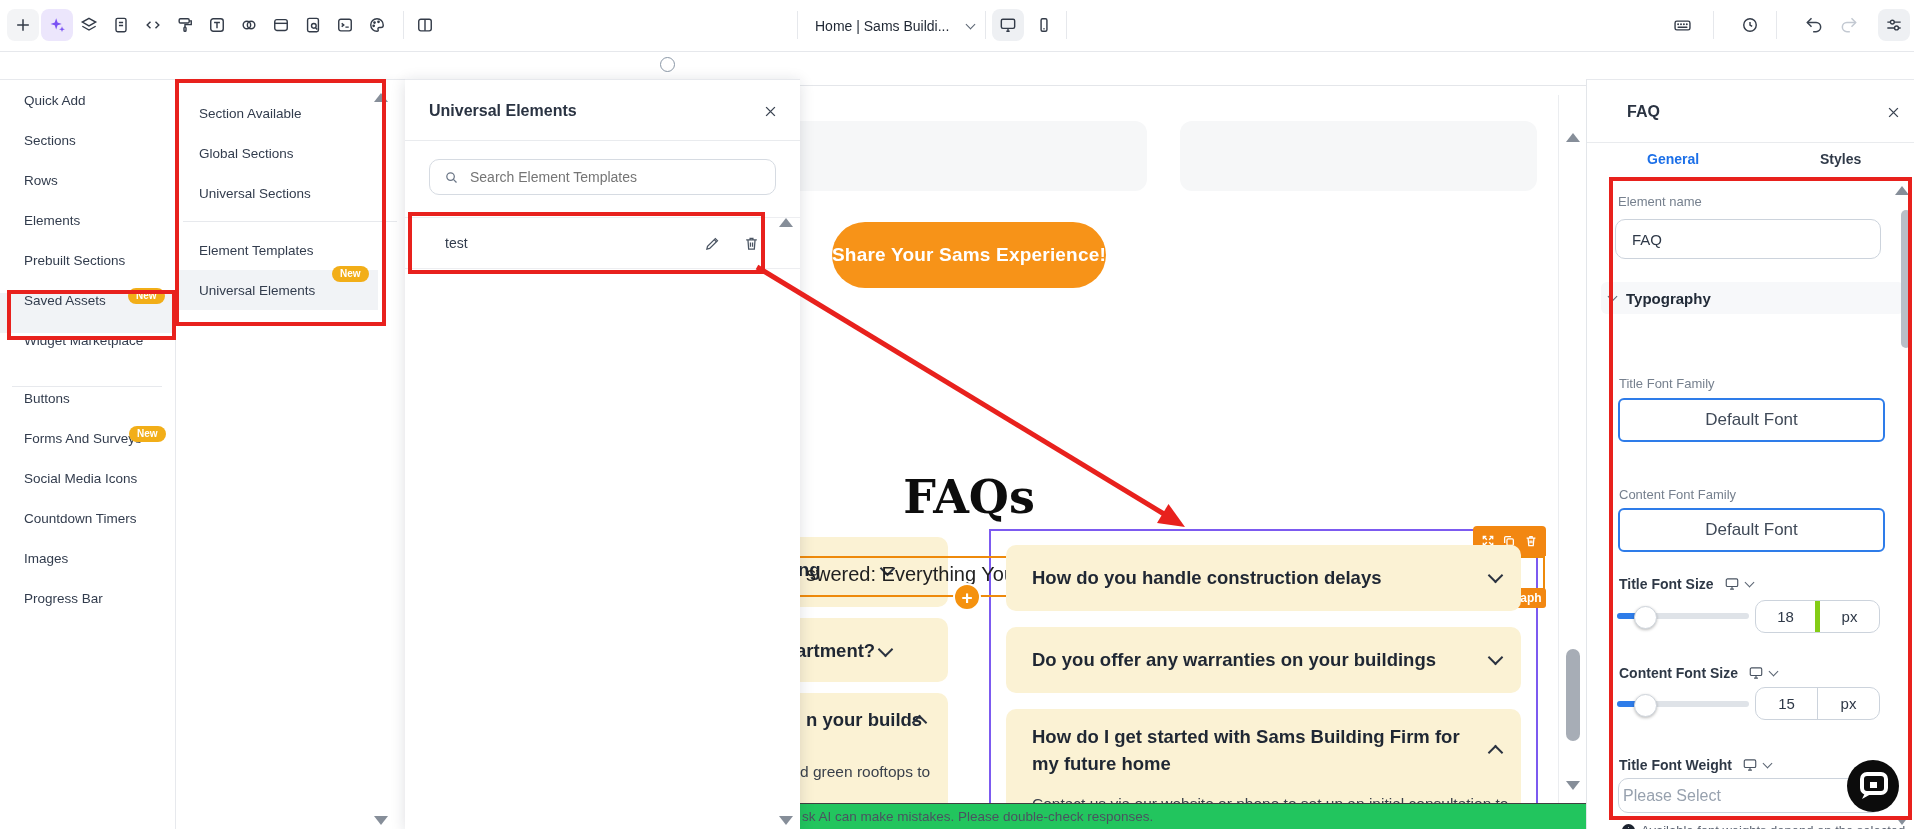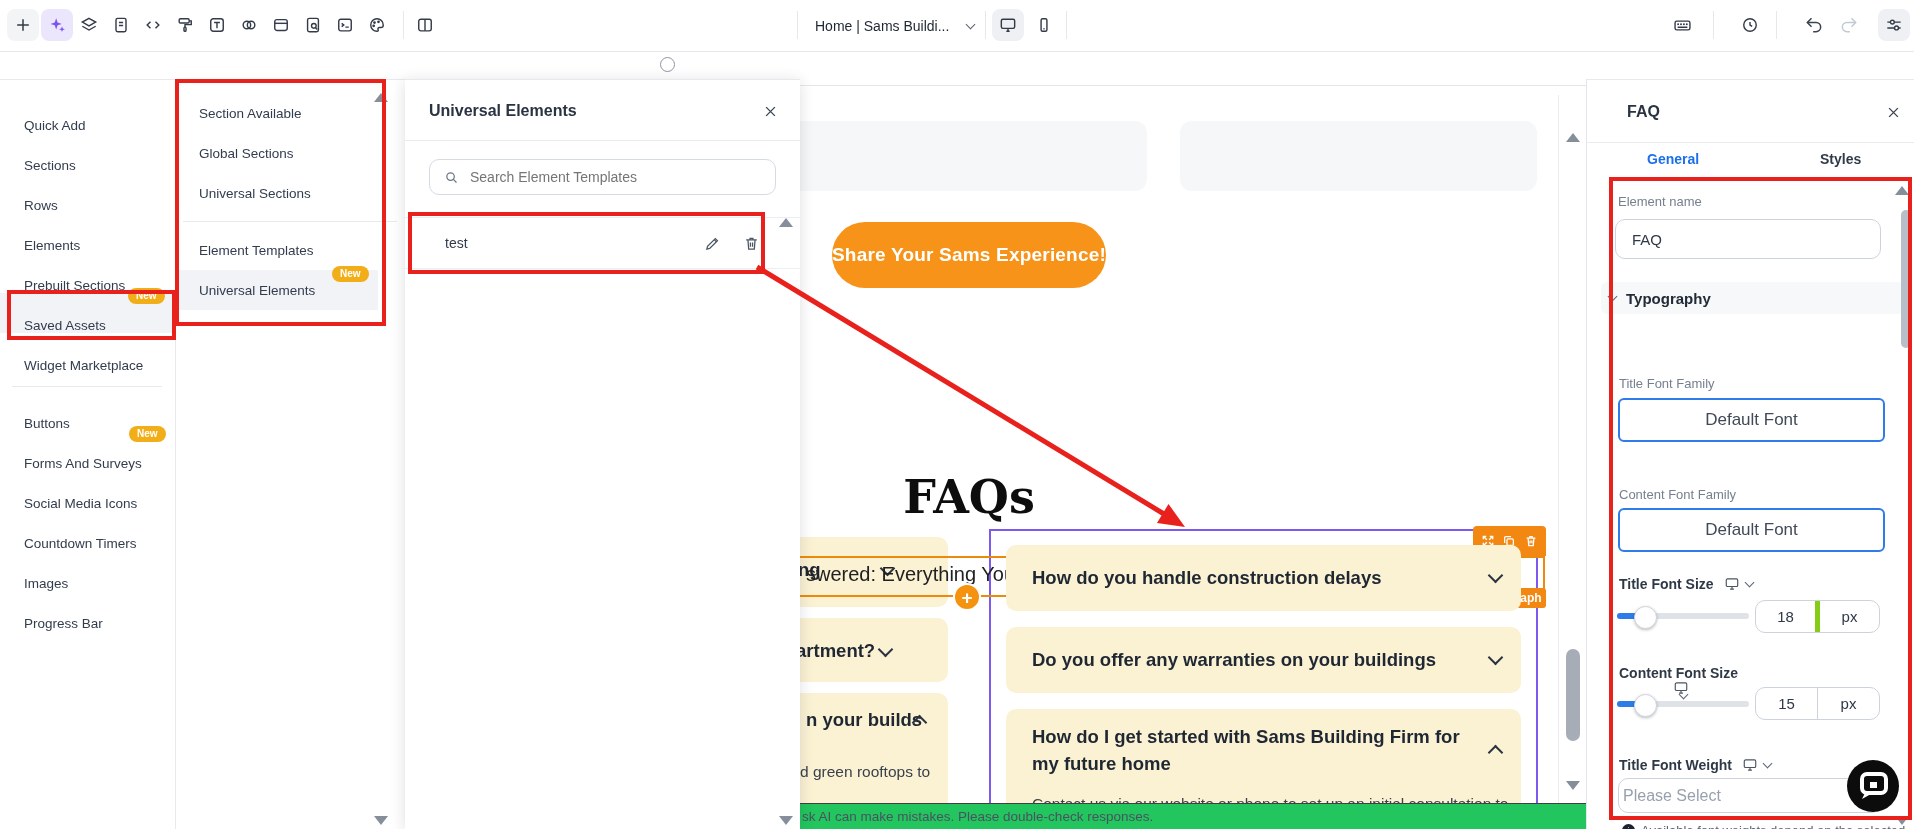--- a/index.html
+++ b/index.html
@@ -6,21 +6,21 @@
   #root{position:relative;width:1914px;height:829px;overflow:hidden;
         font-family:"Liberation Sans",sans-serif;color:#2f3744;background:#fff;}
   .abs{position:absolute;}
   .flex{display:flex;align-items:center;}
   
   #toolbar{left:0;top:0;width:1914px;height:51px;background:#fff;border-bottom:1px solid #e6e8ec;z-index:30;}
   .ticon{width:32px;height:32px;border-radius:8px;display:flex;align-items:center;justify-content:center;color:#333b48;}
   .tdiv{width:1px;height:28px;background:#e6e8ec;position:absolute;top:11px;}
   
   .panel{background:#fff;border-top:1px solid #e7e9ed;}
-  .side-item{position:absolute;left:0;width:174px;height:40px;display:flex;align-items:flex-end;padding-left:24px;box-sizing:border-box;font-size:13.5px;color:#323c4d;cursor:pointer;}
+  .side-item{position:absolute;left:0;width:174px;height:40px;display:flex;align-items:flex-start;padding-left:24px;box-sizing:border-box;font-size:13.5px;color:#323c4d;cursor:pointer;}
   .fly-item{position:absolute;left:176px;width:202px;height:40px;display:flex;align-items:center;padding-left:24px;box-sizing:border-box;font-size:13.5px;color:#323c4d;cursor:pointer;}
   .badge{position:absolute;background:#f2ae18;color:#fff;font-size:10px;font-weight:700;padding:2px 8px;border-radius:9px;line-height:12px;}
   .tri-up{width:0;height:0;border-left:7px solid transparent;border-right:7px solid transparent;border-bottom:9px solid #868e99;}
   .tri-down{width:0;height:0;border-left:7px solid transparent;border-right:7px solid transparent;border-top:9px solid #868e99;}
   .chev{display:inline-block;width:9px;height:9px;border-right:2.5px solid #2b3340;border-bottom:2.5px solid #2b3340;}
   .chev.down{transform:rotate(45deg);}
   .chev.up{transform:rotate(225deg);}
   .chev.sm{width:6px;height:6px;border-width:1.8px;border-color:#5a6472;}
   .redbox{position:absolute;border:4px solid #e8211d;z-index:40;pointer-events:none;}
   .ycard{position:absolute;background:#fbf2d4;border-radius:10px;}
@@ -265,21 +265,21 @@
       <span class="chev down sm" style="margin-top:-4px;"></span>
     </div>
     <div class="track" style="left:30px;top:533px;width:132px;"></div>
     <div class="fill" style="left:30px;top:533px;width:27px;"></div>
     <div class="thumb" style="left:47px;top:526px;"></div>
     <div class="abs flex inp" style="left:168px;top:520px;width:125px;height:33px;padding:0;">
       <div class="cell" style="width:62px;border-right:5px solid #84cc16;height:100%;">18</div>
       <div class="cell" style="width:62px;height:100%;">px</div>
     </div>
 
-    <div class="abs flex" style="left:32px;top:585px;flex-direction:column;">
+    <div class="abs flex" style="left:32px;top:585px;">
       <span style="font-size:14px;color:#2e3846;font-weight:600;margin-right:10px;">Content Font Size</span>
       <span style="margin-right:6px;">
         <svg width="16" height="14" viewBox="0 0 24 22" stroke="#4a5462" stroke-width="1.8" fill="none">
             <rect x="3" y="3" width="18" height="12" rx="2"></rect>
             <path d="M9 19h6M12 15v4"></path>
           </svg>
       </span>
       <span class="chev down sm" style="margin-top:-4px;"></span>
     </div>
     <div class="track" style="left:30px;top:621px;width:132px;"></div>

